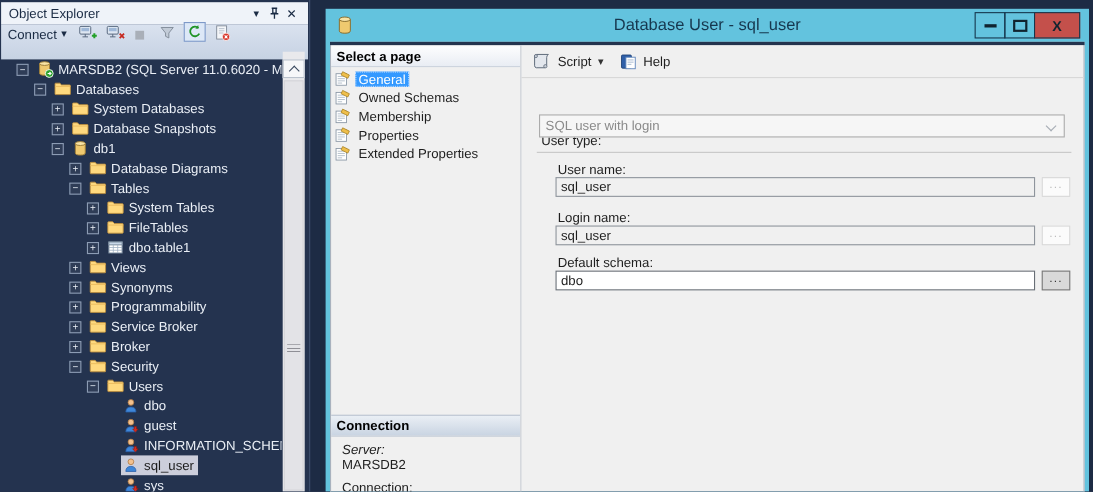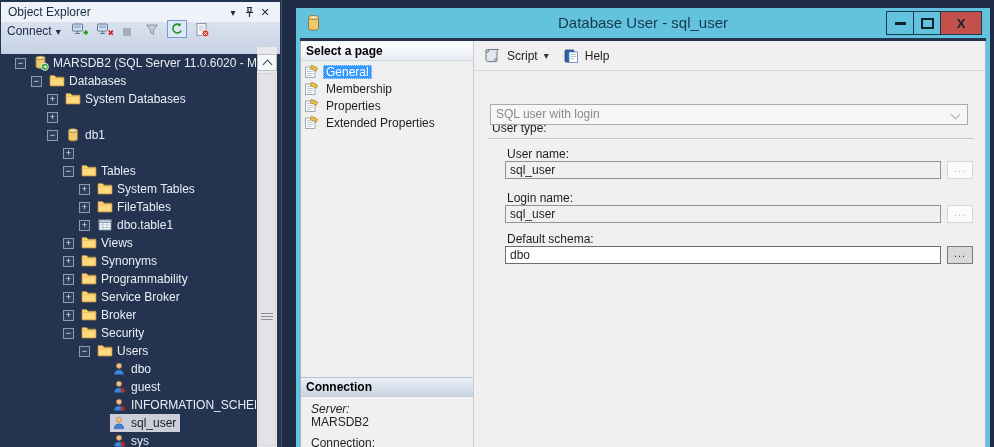--- a/index.html
+++ b/index.html
@@ -207,35 +207,53 @@
               <svg width="16" height="16" viewBox="0 0 16 16">
                 <path d="M1 4.5 L1 3.2 Q1 2.6 1.6 2.6 L5.4 2.6 L7 4.2 L14.4 4.2 Q15 4.2 15 4.8 L15 12.4 Q15 13 14.4 13 L1.6 13 Q1 13 1 12.4 Z" fill="#FFD97E" stroke="#B98C3D" stroke-width="0.8"></path>
                 <path d="M1 5.6 L15 5.6" stroke="#E9B95C" stroke-width="0.8"></path>
               </svg>
             </span>
             <span>System Databases</span>
           </span>
         </div>
         <div class="tree-row" style="padding-left: 46px;">
           <span class="expander plus">+</span>
+          <span class="row-content">
+            <span class="ticon">
+              <svg width="16" height="16" viewBox="0 0 16 16">
+                <path d="M1 4.5 L1 3.2 Q1 2.6 1.6 2.6 L5.4 2.6 L7 4.2 L14.4 4.2 Q15 4.2 15 4.8 L15 12.4 Q15 13 14.4 13 L1.6 13 Q1 13 1 12.4 Z" fill="#FFD97E" stroke="#B98C3D" stroke-width="0.8"></path>
+                <path d="M1 5.6 L15 5.6" stroke="#E9B95C" stroke-width="0.8"></path>
+              </svg>
+            </span>
+            <span>Database Snapshots</span>
+          </span>
         </div>
         <div class="tree-row" style="padding-left: 46px;">
           <span class="expander minus">−</span>
           <span class="row-content">
             <span class="ticon">
               <svg width="16" height="16" viewBox="0 0 16 16">
                 <path d="M3.5 3.5 L3.5 12 Q3.5 14 8 14 Q12.5 14 12.5 12 L12.5 3.5" fill="#EFC96F" stroke="#A0803A" stroke-width="0.9"></path>
                 <ellipse cx="8" cy="3.5" rx="4.5" ry="1.8" fill="#F8E3A5" stroke="#A0803A" stroke-width="0.9"></ellipse>
               </svg>
             </span>
             <span>db1</span>
           </span>
         </div>
         <div class="tree-row" style="padding-left: 62px;">
           <span class="expander plus">+</span>
+          <span class="row-content">
+            <span class="ticon">
+              <svg width="16" height="16" viewBox="0 0 16 16">
+                <path d="M1 4.5 L1 3.2 Q1 2.6 1.6 2.6 L5.4 2.6 L7 4.2 L14.4 4.2 Q15 4.2 15 4.8 L15 12.4 Q15 13 14.4 13 L1.6 13 Q1 13 1 12.4 Z" fill="#FFD97E" stroke="#B98C3D" stroke-width="0.8"></path>
+                <path d="M1 5.6 L15 5.6" stroke="#E9B95C" stroke-width="0.8"></path>
+              </svg>
+            </span>
+            <span>Database Diagrams</span>
+          </span>
         </div>
         <div class="tree-row" style="padding-left: 62px;">
           <span class="expander minus">−</span>
           <span class="row-content">
             <span class="ticon">
               <svg width="16" height="16" viewBox="0 0 16 16">
                 <path d="M1 4.5 L1 3.2 Q1 2.6 1.6 2.6 L5.4 2.6 L7 4.2 L14.4 4.2 Q15 4.2 15 4.8 L15 12.4 Q15 13 14.4 13 L1.6 13 Q1 13 1 12.4 Z" fill="#FFD97E" stroke="#B98C3D" stroke-width="0.8"></path>
                 <path d="M1 5.6 L15 5.6" stroke="#E9B95C" stroke-width="0.8"></path>
               </svg>
             </span>
@@ -473,20 +491,30 @@
               <span class="page-label selected">General</span>
             </div>
             <div class="page-item">
               <span class="picon">
                 <svg width="15" height="15" viewBox="0 0 15 15">
                   <rect x="1.5" y="3" width="9.5" height="10.5" fill="#FFFFFF" stroke="#8A97A6" stroke-width="0.8"></rect>
                   <path d="M3 5.5 H9.5 M3 7.5 H9.5 M3 9.5 H9.5 M3 11.5 H7" stroke="#ADB9C6" stroke-width="0.8" fill="none"></path>
                   <path d="M7.5 1.2 L13.6 4.2 L12.2 7.2 L6.1 4.2 Z" fill="#EFBF4C" stroke="#A67F1E" stroke-width="0.7"></path>
                 </svg>
               </span>
+              <span class="page-label">Owned Schemas</span>
+            </div>
+            <div class="page-item">
+              <span class="picon">
+                <svg width="15" height="15" viewBox="0 0 15 15">
+                  <rect x="1.5" y="3" width="9.5" height="10.5" fill="#FFFFFF" stroke="#8A97A6" stroke-width="0.8"></rect>
+                  <path d="M3 5.5 H9.5 M3 7.5 H9.5 M3 9.5 H9.5 M3 11.5 H7" stroke="#ADB9C6" stroke-width="0.8" fill="none"></path>
+                  <path d="M7.5 1.2 L13.6 4.2 L12.2 7.2 L6.1 4.2 Z" fill="#EFBF4C" stroke="#A67F1E" stroke-width="0.7"></path>
+                </svg>
+              </span>
               <span class="page-label">Membership</span>
             </div>
             <div class="page-item">
               <span class="picon">
                 <svg width="15" height="15" viewBox="0 0 15 15">
                   <rect x="1.5" y="3" width="9.5" height="10.5" fill="#FFFFFF" stroke="#8A97A6" stroke-width="0.8"></rect>
                   <path d="M3 5.5 H9.5 M3 7.5 H9.5 M3 9.5 H9.5 M3 11.5 H7" stroke="#ADB9C6" stroke-width="0.8" fill="none"></path>
                   <path d="M7.5 1.2 L13.6 4.2 L12.2 7.2 L6.1 4.2 Z" fill="#EFBF4C" stroke="#A67F1E" stroke-width="0.7"></path>
                 </svg>
               </span>

